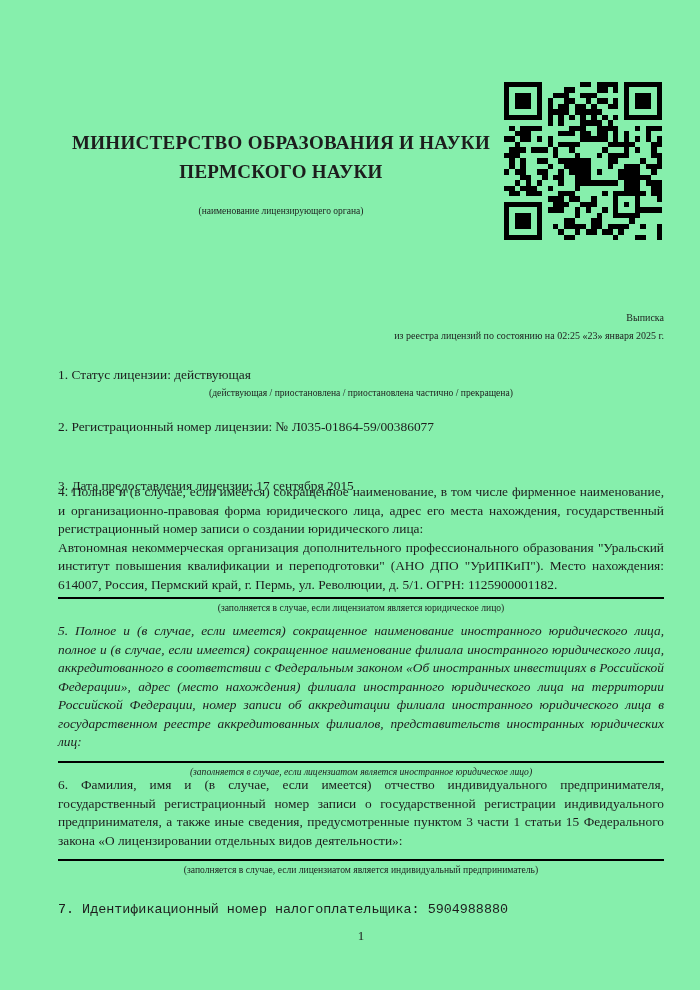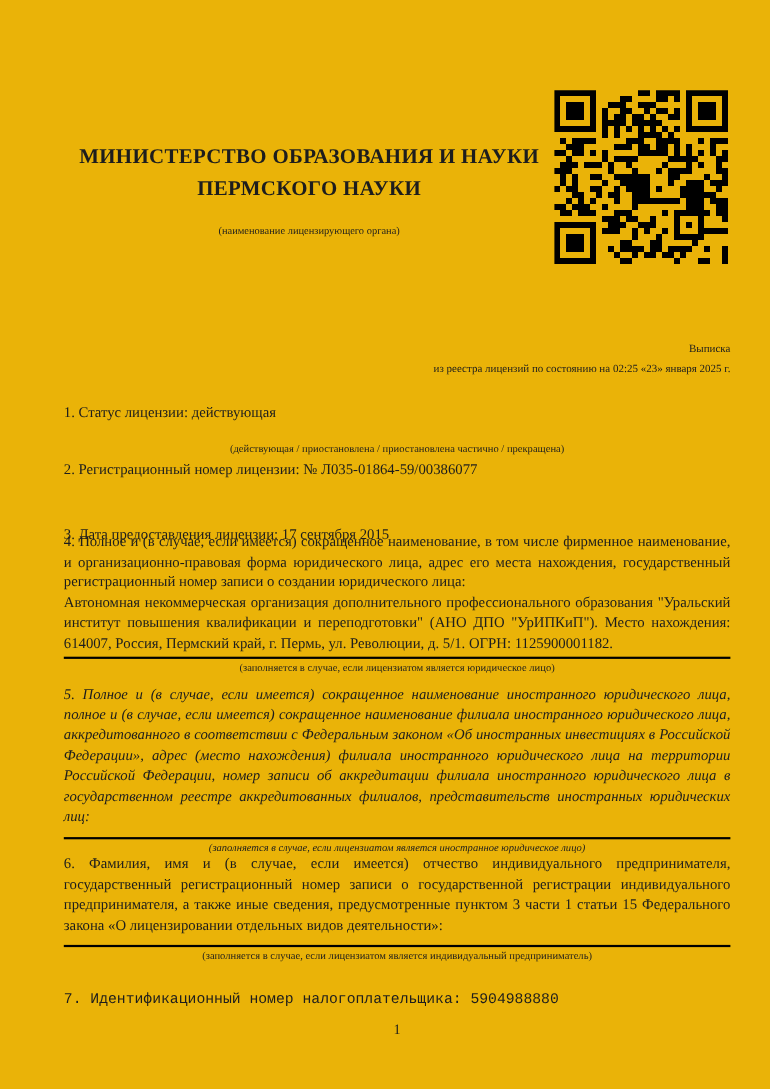--- a/index.html
+++ b/index.html
@@ -1,38 +1,38 @@
 <!DOCTYPE html>
 <html><head>
 <meta charset="utf-8">
 <style>
   html,body{margin:0;padding:0;background:#888;}
   .page{
     position:relative;width:700px;height:990px;margin:0 auto;
-    background:#eab308;color:#1d1d1d;
+    background:#86efac;color:#1d1d1d;
     font-family:"Liberation Serif", serif;
     overflow:hidden;
   }
   .abs{position:absolute;left:58px;width:606px;}
 
   
   .ministry{top:128px;left:58px;width:446px;text-align:center;}
   .ministry-line{font-size:19px;font-weight:700;line-height:29px;letter-spacing:.3px;}
   .ministry-caption{font-size:9.5px;margin-top:20px;}
   .qr-wrap{position:absolute;top:82px;left:504px;width:158px;height:158px;}
   .qr-wrap svg{display:block;}
 
   
   .doc-title{top:309px;text-align:right;font-size:10px;line-height:18px;}
 
   
   .line-item{font-size:13.4px;line-height:17px;}
   .p1{top:366px;}
   .note-c{text-align:center;font-size:9.6px;line-height:12px;}
-  .note1{top:403px;}
+  .note1{top:387px;}
   .p2{top:418px;}
   .p3{top:477px;}
   .sec4{top:483px;}
   .sec5{top:622px;font-style:italic;}
   .sec6{top:776px;}
   .just{font-size:13.4px;line-height:18.5px;text-align:justify;margin:0;}
   .rule{border-top:2px solid #000;height:0;}
   .rule-tight{margin-top:3px;}
   .rule-gap{margin-top:9px;}
   .note-under{text-align:center;font-size:9.6px;line-height:12px;margin-top:3px;}

